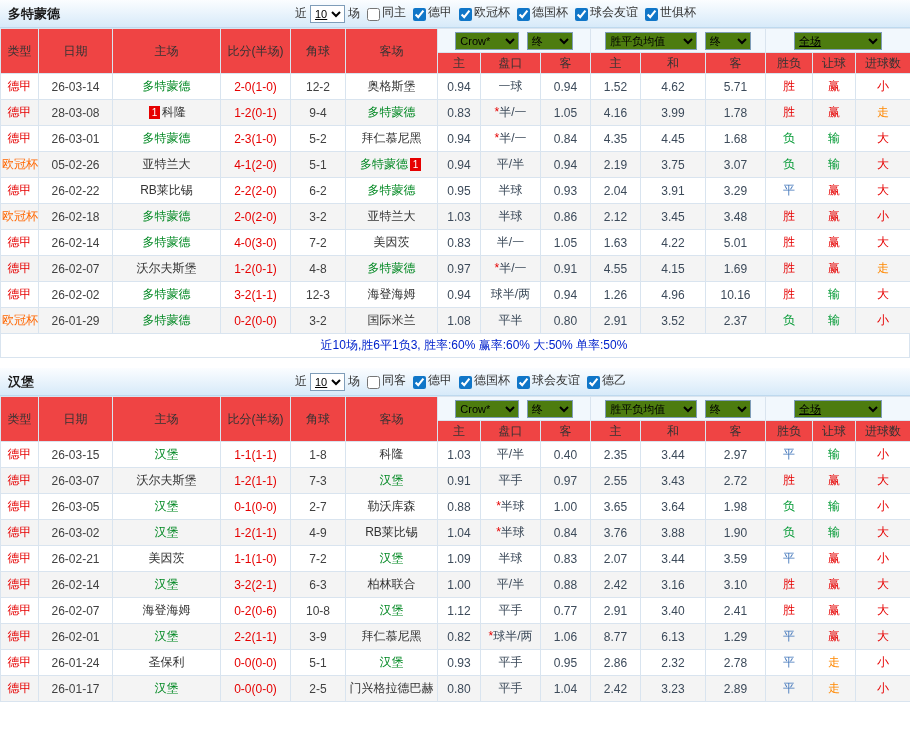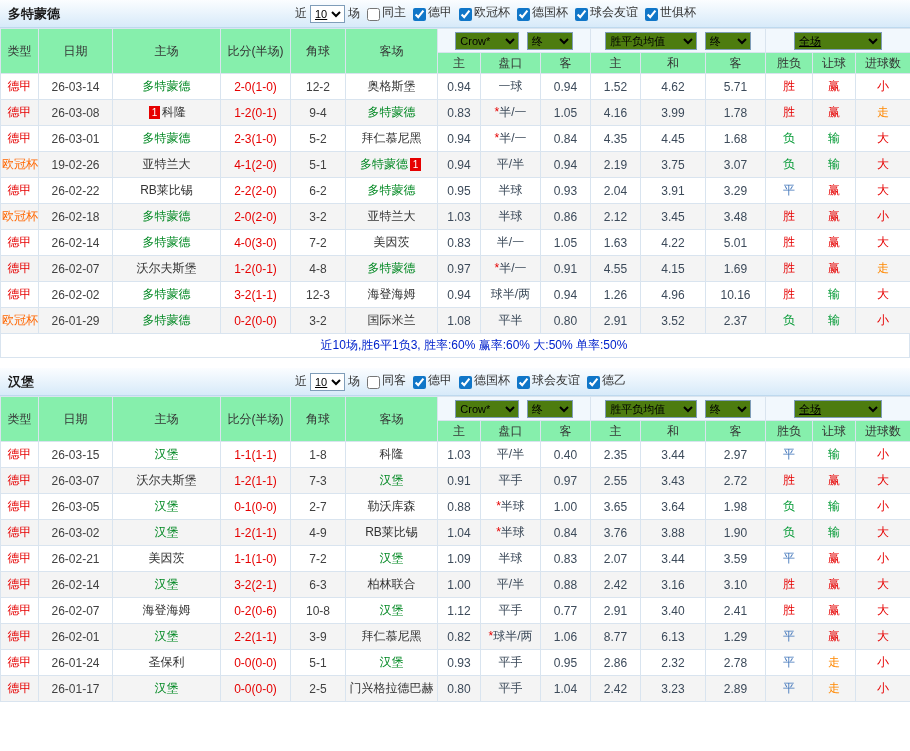--- a/index.html
+++ b/index.html
@@ -34,21 +34,21 @@
   }
   .team-title { font-size:13px; font-weight:bold; color:#1a1a1a; }
   .filters { position:absolute; left:295px; display:flex; align-items:center; font-size:12px; color:#333; white-space:nowrap; }
   .filters select { font-size:11px; height:18px; margin:0 3px; border:1px solid #7f9db9; background:#fff;text-decoration:underline; }
   .chk { display:inline-flex; align-items:flex-end; margin-left:7px; cursor:pointer; }
   .chk input { width:13px; height:13px; margin:0 2px 0 0; accent-color:#1076c8; }
 
   
   table.grid { width:910px; border-collapse:collapse; table-layout:fixed; }
   table.grid th, table.grid td { border:1px solid #d9e4ef; overflow:hidden; white-space:nowrap; }
-  thead th { background:#86efac; font-weight:normal; font-size:12px; color:#333; height:24px; text-align:center; }
+  thead th { background:#ef4444; font-weight:normal; font-size:12px; color:#333; height:24px; text-align:center; }
   thead tr.sub th { height:21px; }
   th.sel-cell { background:#f2f8fd; }
   th.sel-cell select { font-size:11px; height:18px; border:1px solid #7f9db9; background:#4d7c0f; margin:0 2px; }
   .sel-md { width:64px; } .sel-sm { width:46px; } .sel-lg { width:92px; } .sel-scope { width:88px;text-decoration:underline; }
 
   tbody td { height:26px; text-align:center; font-size:12px; color:#404040; background:#fff; }
   tbody tr:nth-child(even) td { background:#f4f4f4; }
   td.league.lg-red { color:#e60000; }
   td.league.lg-orange { color:#ff6600; }
   td.team { color:#333; }
@@ -166,21 +166,21 @@
             <td class="odds">0.94</td>
             <td class="odds">1.52</td>
             <td class="odds">4.62</td>
             <td class="odds">5.71</td>
             <td class="res r-red">胜</td>
             <td class="res r-red">赢</td>
             <td class="res r-red">小</td>
           </tr>
           <tr>
             <td class="league lg-red">德甲</td>
-            <td class="date">26-03-08</td>
+            <td class="date">28-03-08</td>
             <td class="team"><span class="badge">1</span><span>科隆</span></td>
             <td class="score">1-2(0-1)</td>
             <td class="corners">9-4</td>
             <td class="team tracked"><span>多特蒙德</span></td>
             <td class="odds">0.83</td>
             <td class="odds"><span class="star">*</span>半/一</td>
             <td class="odds">1.05</td>
             <td class="odds">4.16</td>
             <td class="odds">3.99</td>
             <td class="odds">1.78</td>
@@ -200,21 +200,21 @@
             <td class="odds">0.84</td>
             <td class="odds">4.35</td>
             <td class="odds">4.45</td>
             <td class="odds">1.68</td>
             <td class="res r-green">负</td>
             <td class="res r-green">输</td>
             <td class="res r-red">大</td>
           </tr>
           <tr>
             <td class="league lg-orange">欧冠杯</td>
-            <td class="date">19-02-26</td>
+            <td class="date">05-02-26</td>
             <td class="team"><span>亚特兰大</span></td>
             <td class="score">4-1(2-0)</td>
             <td class="corners">5-1</td>
             <td class="team tracked"><span>多特蒙德</span><span class="badge">1</span></td>
             <td class="odds">0.94</td>
             <td class="odds">平/半</td>
             <td class="odds">0.94</td>
             <td class="odds">2.19</td>
             <td class="odds">3.75</td>
             <td class="odds">3.07</td>

